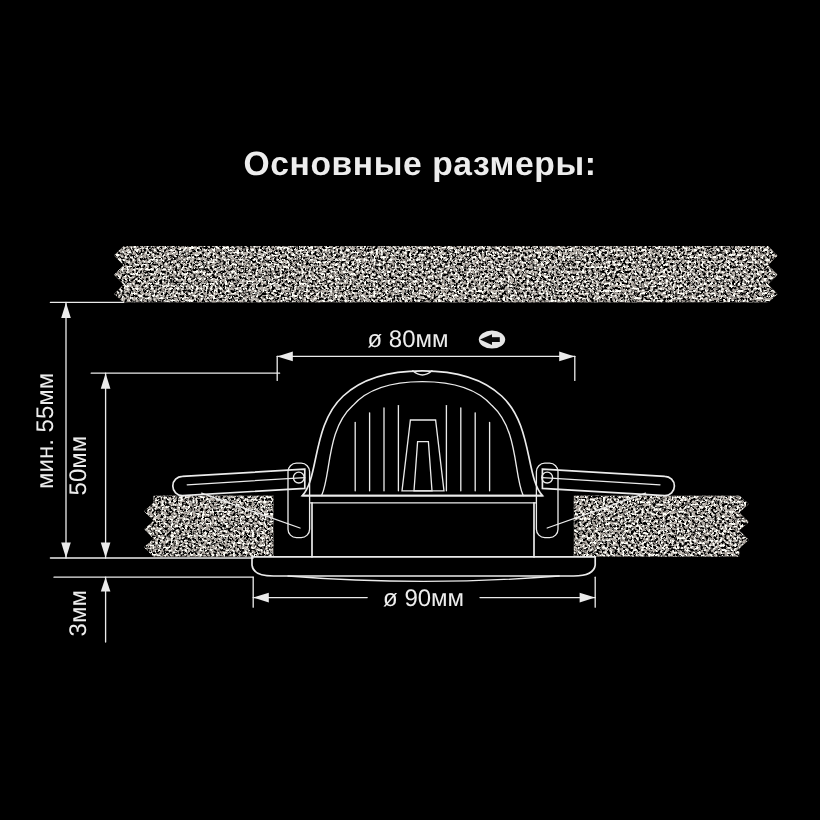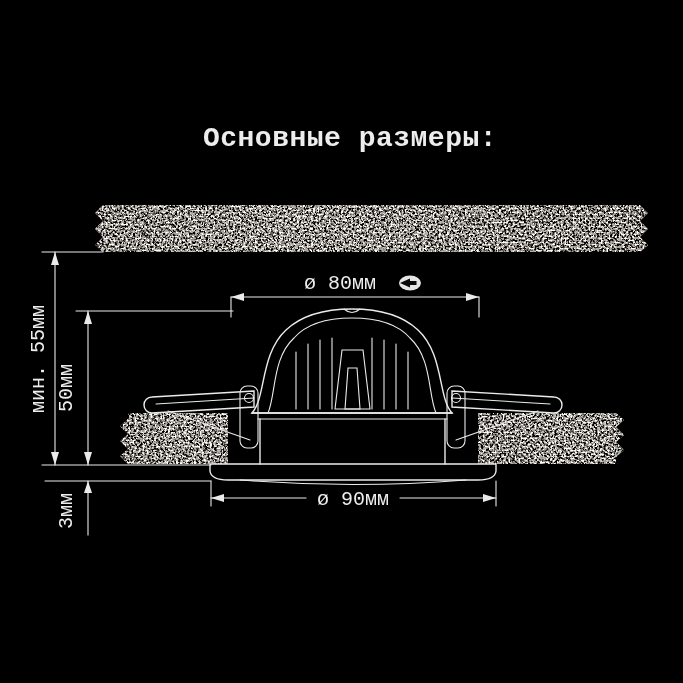--- a/index.html
+++ b/index.html
@@ -1,21 +1,21 @@
 <!DOCTYPE html>
 <html><head>
 <meta charset="utf-8">
 <style>
   html,body{margin:0;padding:0;background:#000;}
   .stage{
     position:relative;
     width:683px;height:683px;
     background:#000;
     overflow:hidden;
-    font-family:Liberation Mono, monospace;
+    font-family:Liberation Sans, sans-serif;
   }
   svg{display:block;}
   text{fill:#ededed;}
   .title-text{font-size:28px;font-weight:600;letter-spacing:.5px;}
   .dim-text{font-size:20px;}
   .stroke{stroke:#ebebeb;stroke-width:1.4;fill:none;stroke-linecap:round;}
   .thin{stroke:#ebebeb;stroke-width:1.1;fill:none;stroke-linecap:round;}
   .arrow{fill:#ebebeb;stroke:none;}
 </style>
 </head>

